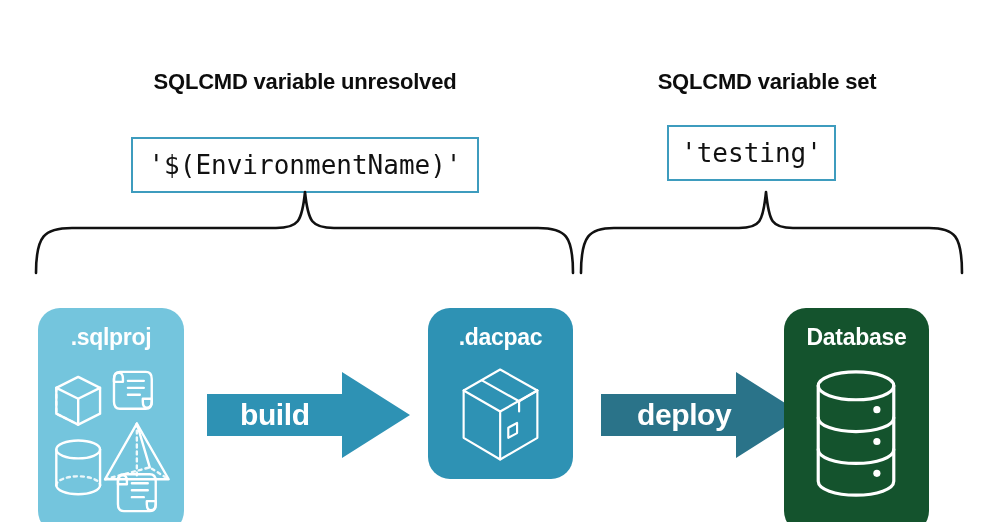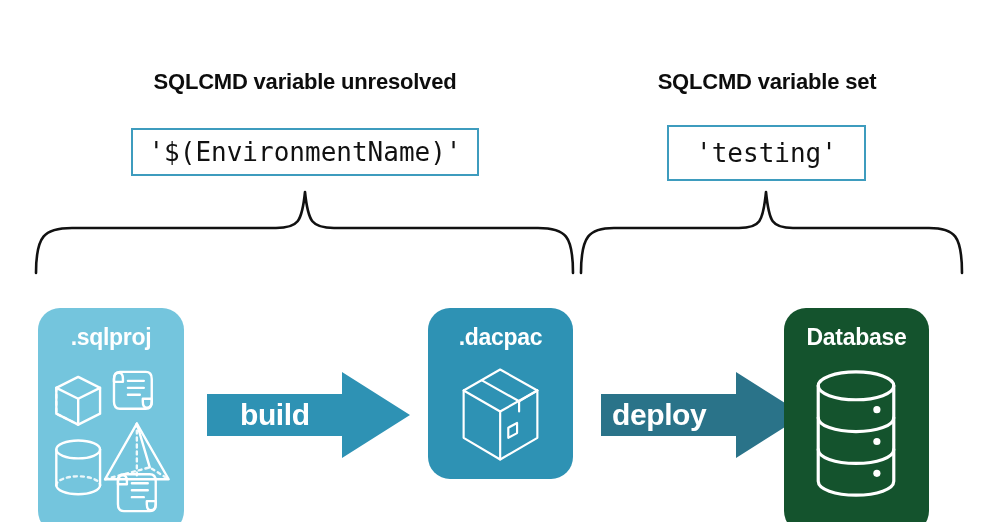--- a/index.html
+++ b/index.html
@@ -45,22 +45,22 @@
     border: 2px solid #3e9cbe;
     display: flex;
     align-items: center;
     justify-content: center;
     font-family: "DejaVu Sans Mono", monospace;
     font-size: 26px;
     color: #111111;
     letter-spacing: 0px;
     white-space: nowrap;
   }
-  #code-left  { left: 131px; top: 88px; width: 348px; height: 48px; }
-  #code-right { left: 667px; top: 85px; width: 199px; height: 56px; }
+  #code-left  { left: 131px; top: 97px; width: 348px; height: 56px; }
+  #code-right { left: 667px; top: 85px; width: 169px; height: 56px; }
 
   
   #braces {
     position: absolute;
     left: 0; top: 0;
     width: 1000px; height: 522px;
     pointer-events: none;
   }
 
   
@@ -104,21 +104,21 @@
     color: #ffffff;
     font-family: "Liberation Sans", sans-serif;
     font-weight: bold;
     font-size: 30px;
     letter-spacing: -0.4px;
     white-space: nowrap;
   }
   #arrow-build  { left: 207px; top: 332px; width: 203px; height: 86px; }
   #arrow-build  .arrow-label { padding-left: 33px; }
   #arrow-deploy { left: 601px; top: 332px; width: 203px; height: 86px; }
-  #arrow-deploy .arrow-label { padding-left: 11px; }
+  #arrow-deploy .arrow-label { padding-left: 36px; }
 </style>
 </head>
 <body>
 
 <div id="stage">
 
   <div id="title-left" class="section-title">SQLCMD variable unresolved</div>
 
   <div id="title-right" class="section-title">SQLCMD variable set</div>
 

